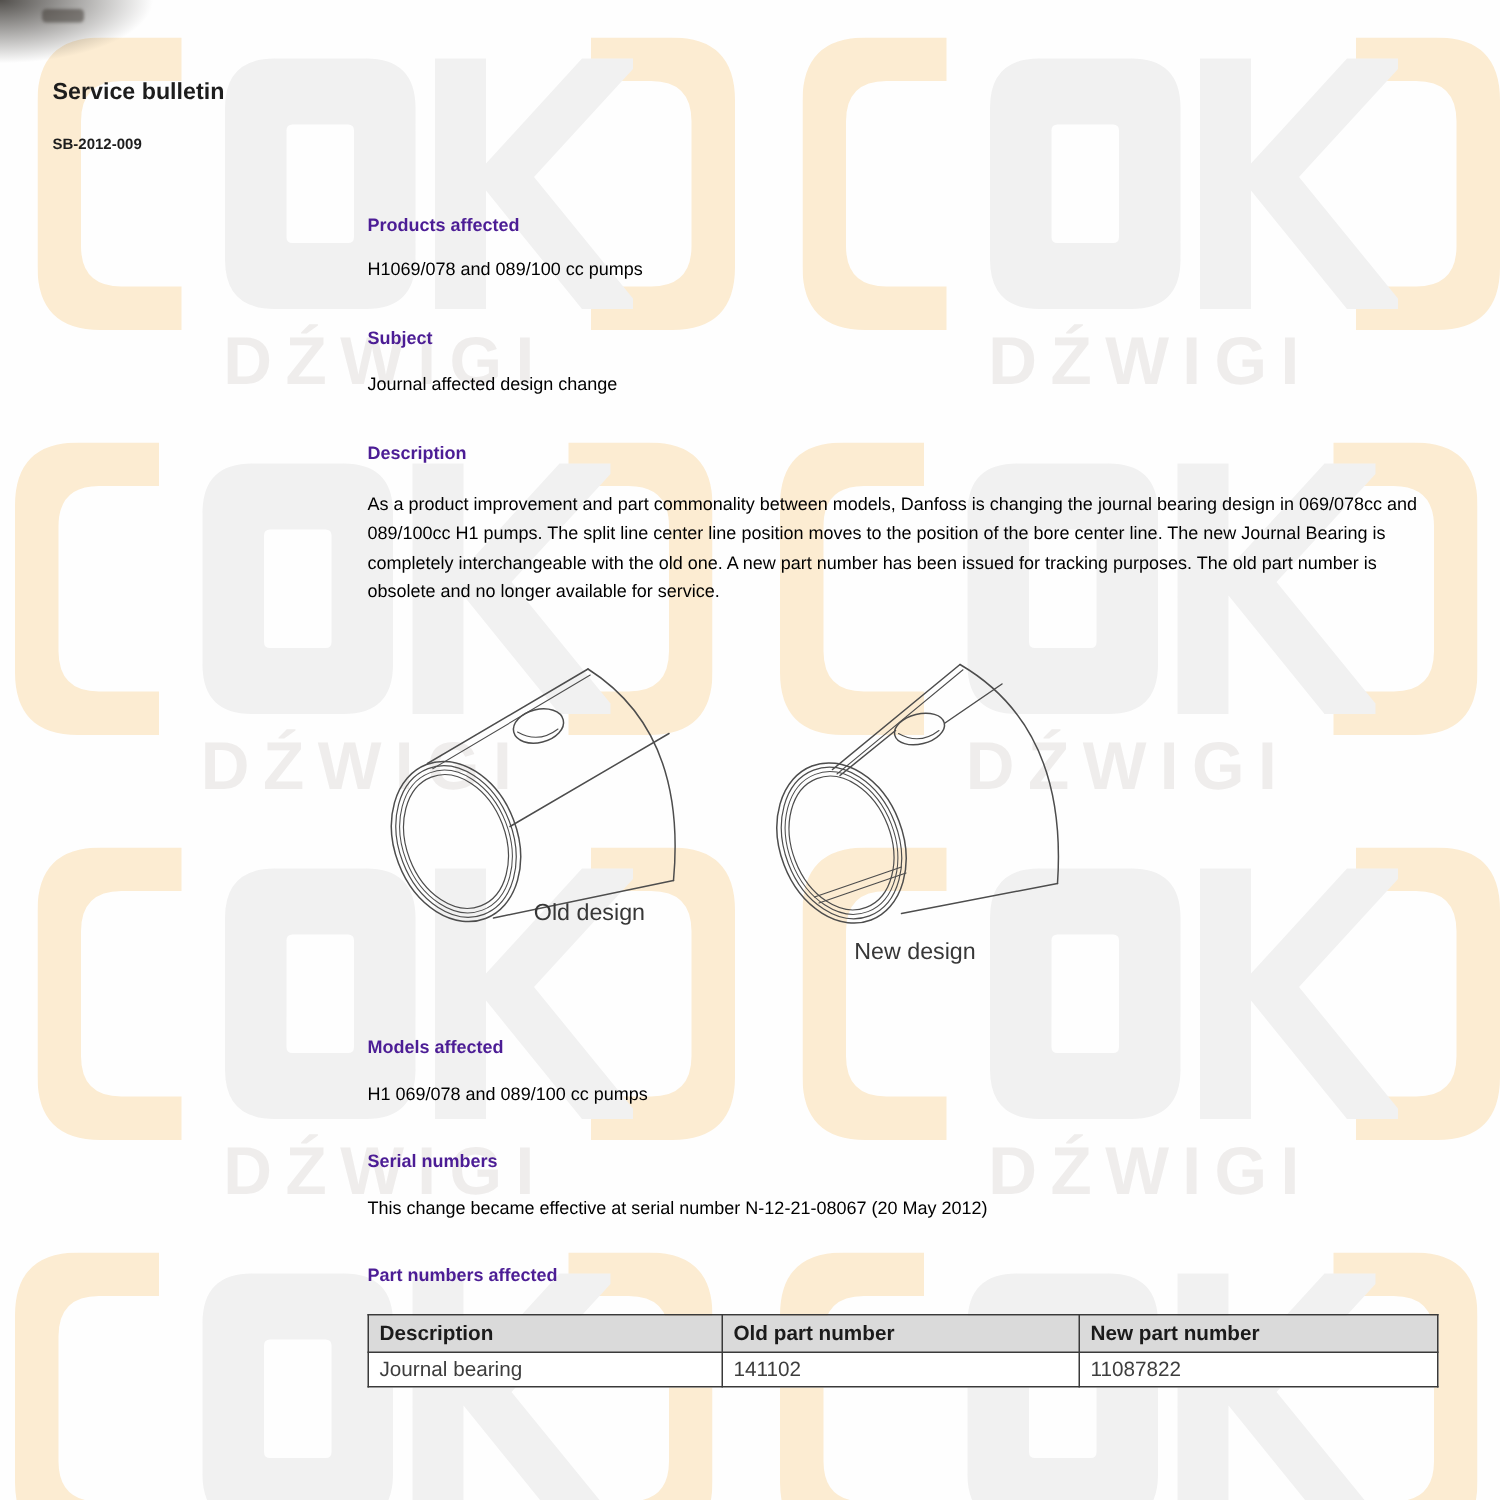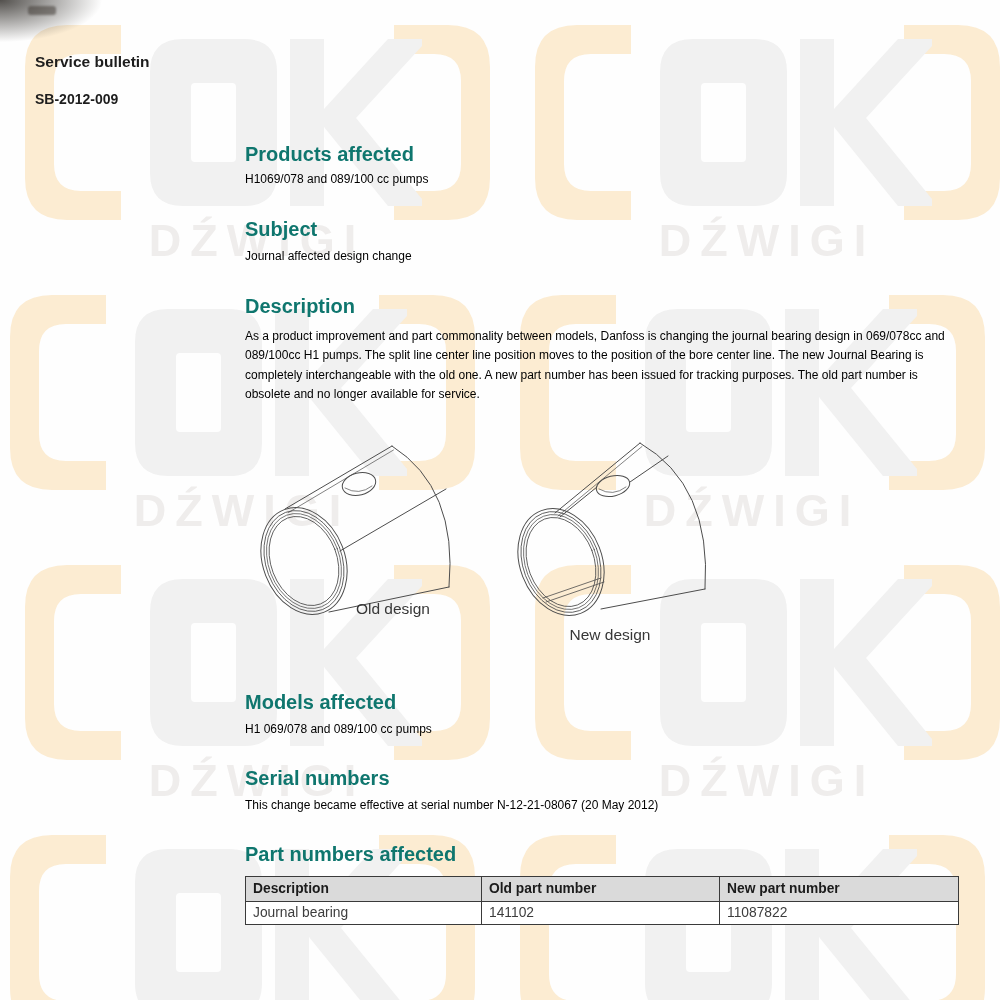--- a/index.html
+++ b/index.html
@@ -17,22 +17,22 @@
     pointer-events:none;
   }
   .artifact-dash{
     position:absolute;left:28px;top:6px;width:28px;height:9px;z-index:2;
     background:rgba(58,52,46,.5);border-radius:3px;filter:blur(1px);pointer-events:none;
   }
   
   .content{position:absolute;inset:0;z-index:1;}
   .abs{position:absolute;}
   .doc-title{font-size:15.5px;font-weight:bold;color:#1d1d1d;}
-  .doc-number{font-size:14px;font-weight:bold;color:#1d1d1d;}
-  .sec-h{font-size:20px;font-weight:bold;color:#0f766e;}
+  .doc-number{font-size:10px;font-weight:bold;color:#1d1d1d;}
+  .sec-h{font-size:12px;font-weight:bold;color:#4c1d95;}
   .sec-b{font-size:12px;color:#000000;}
   .para{width:713px;line-height:19.4px;}
   .fig{width:200px;height:182px;}
   .fig svg{width:100%;height:100%;}
   .fig-label{width:200px;text-align:center;font-size:15.5px;color:#373737;}
   table.parts{
     border-collapse:collapse;width:713px;table-layout:fixed;
     font-size:13.8px;
   }
   table.parts th{

